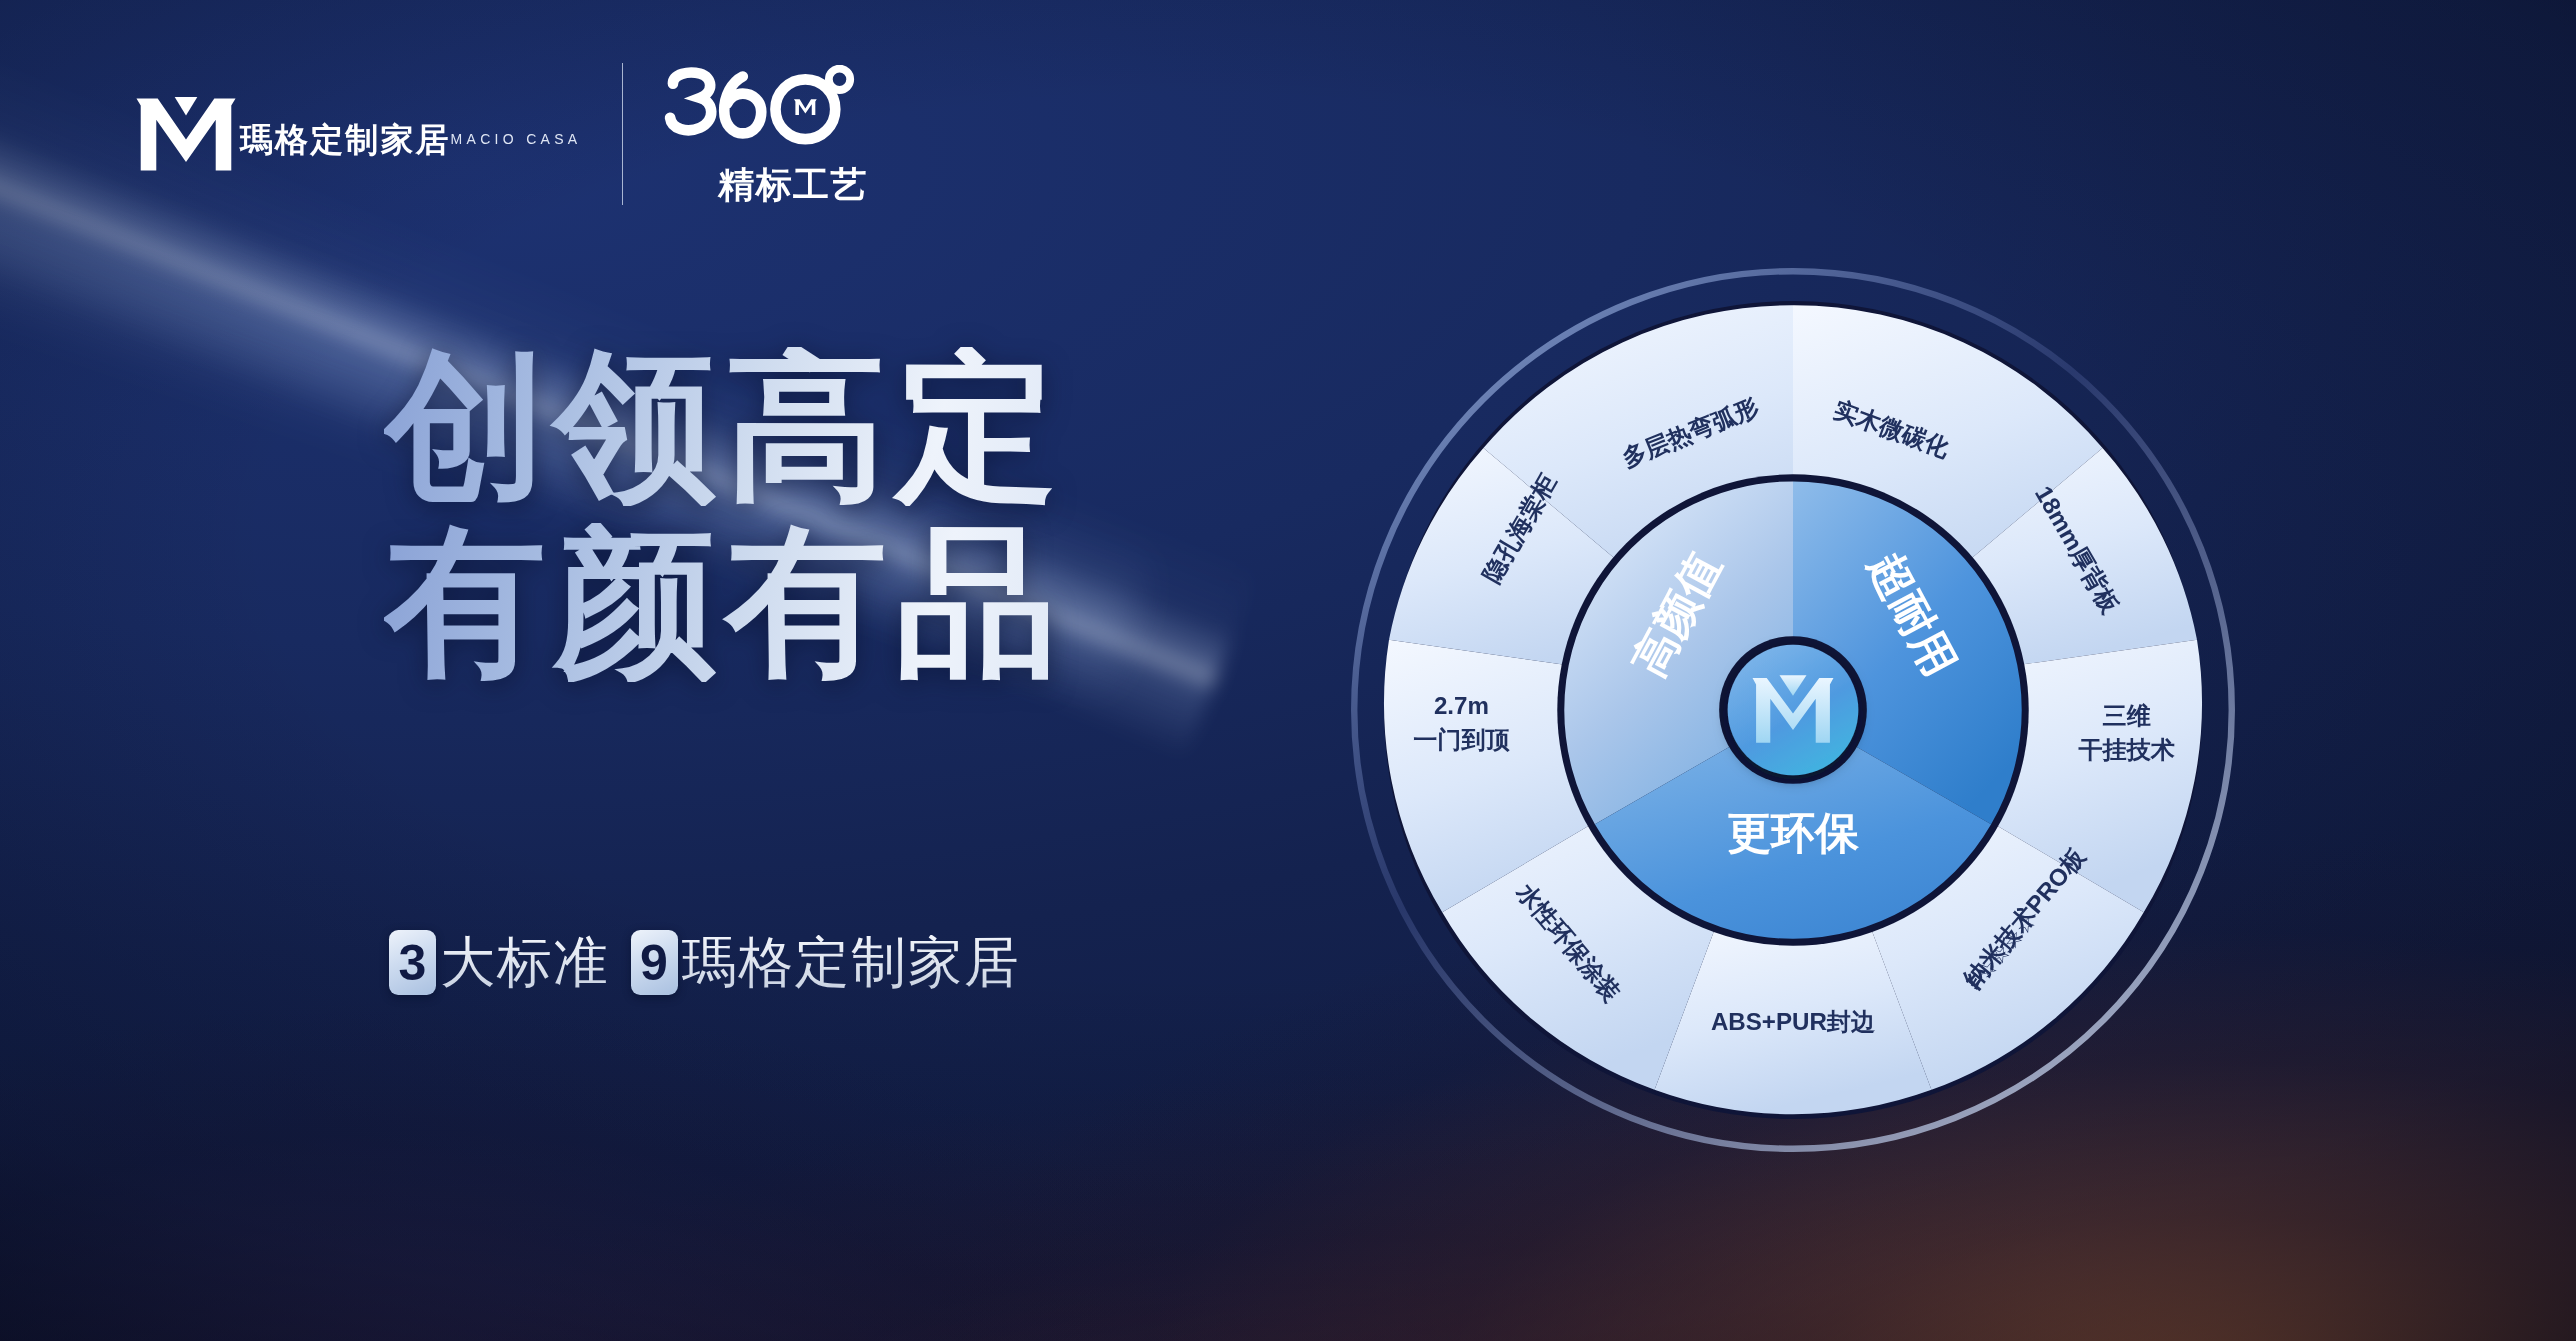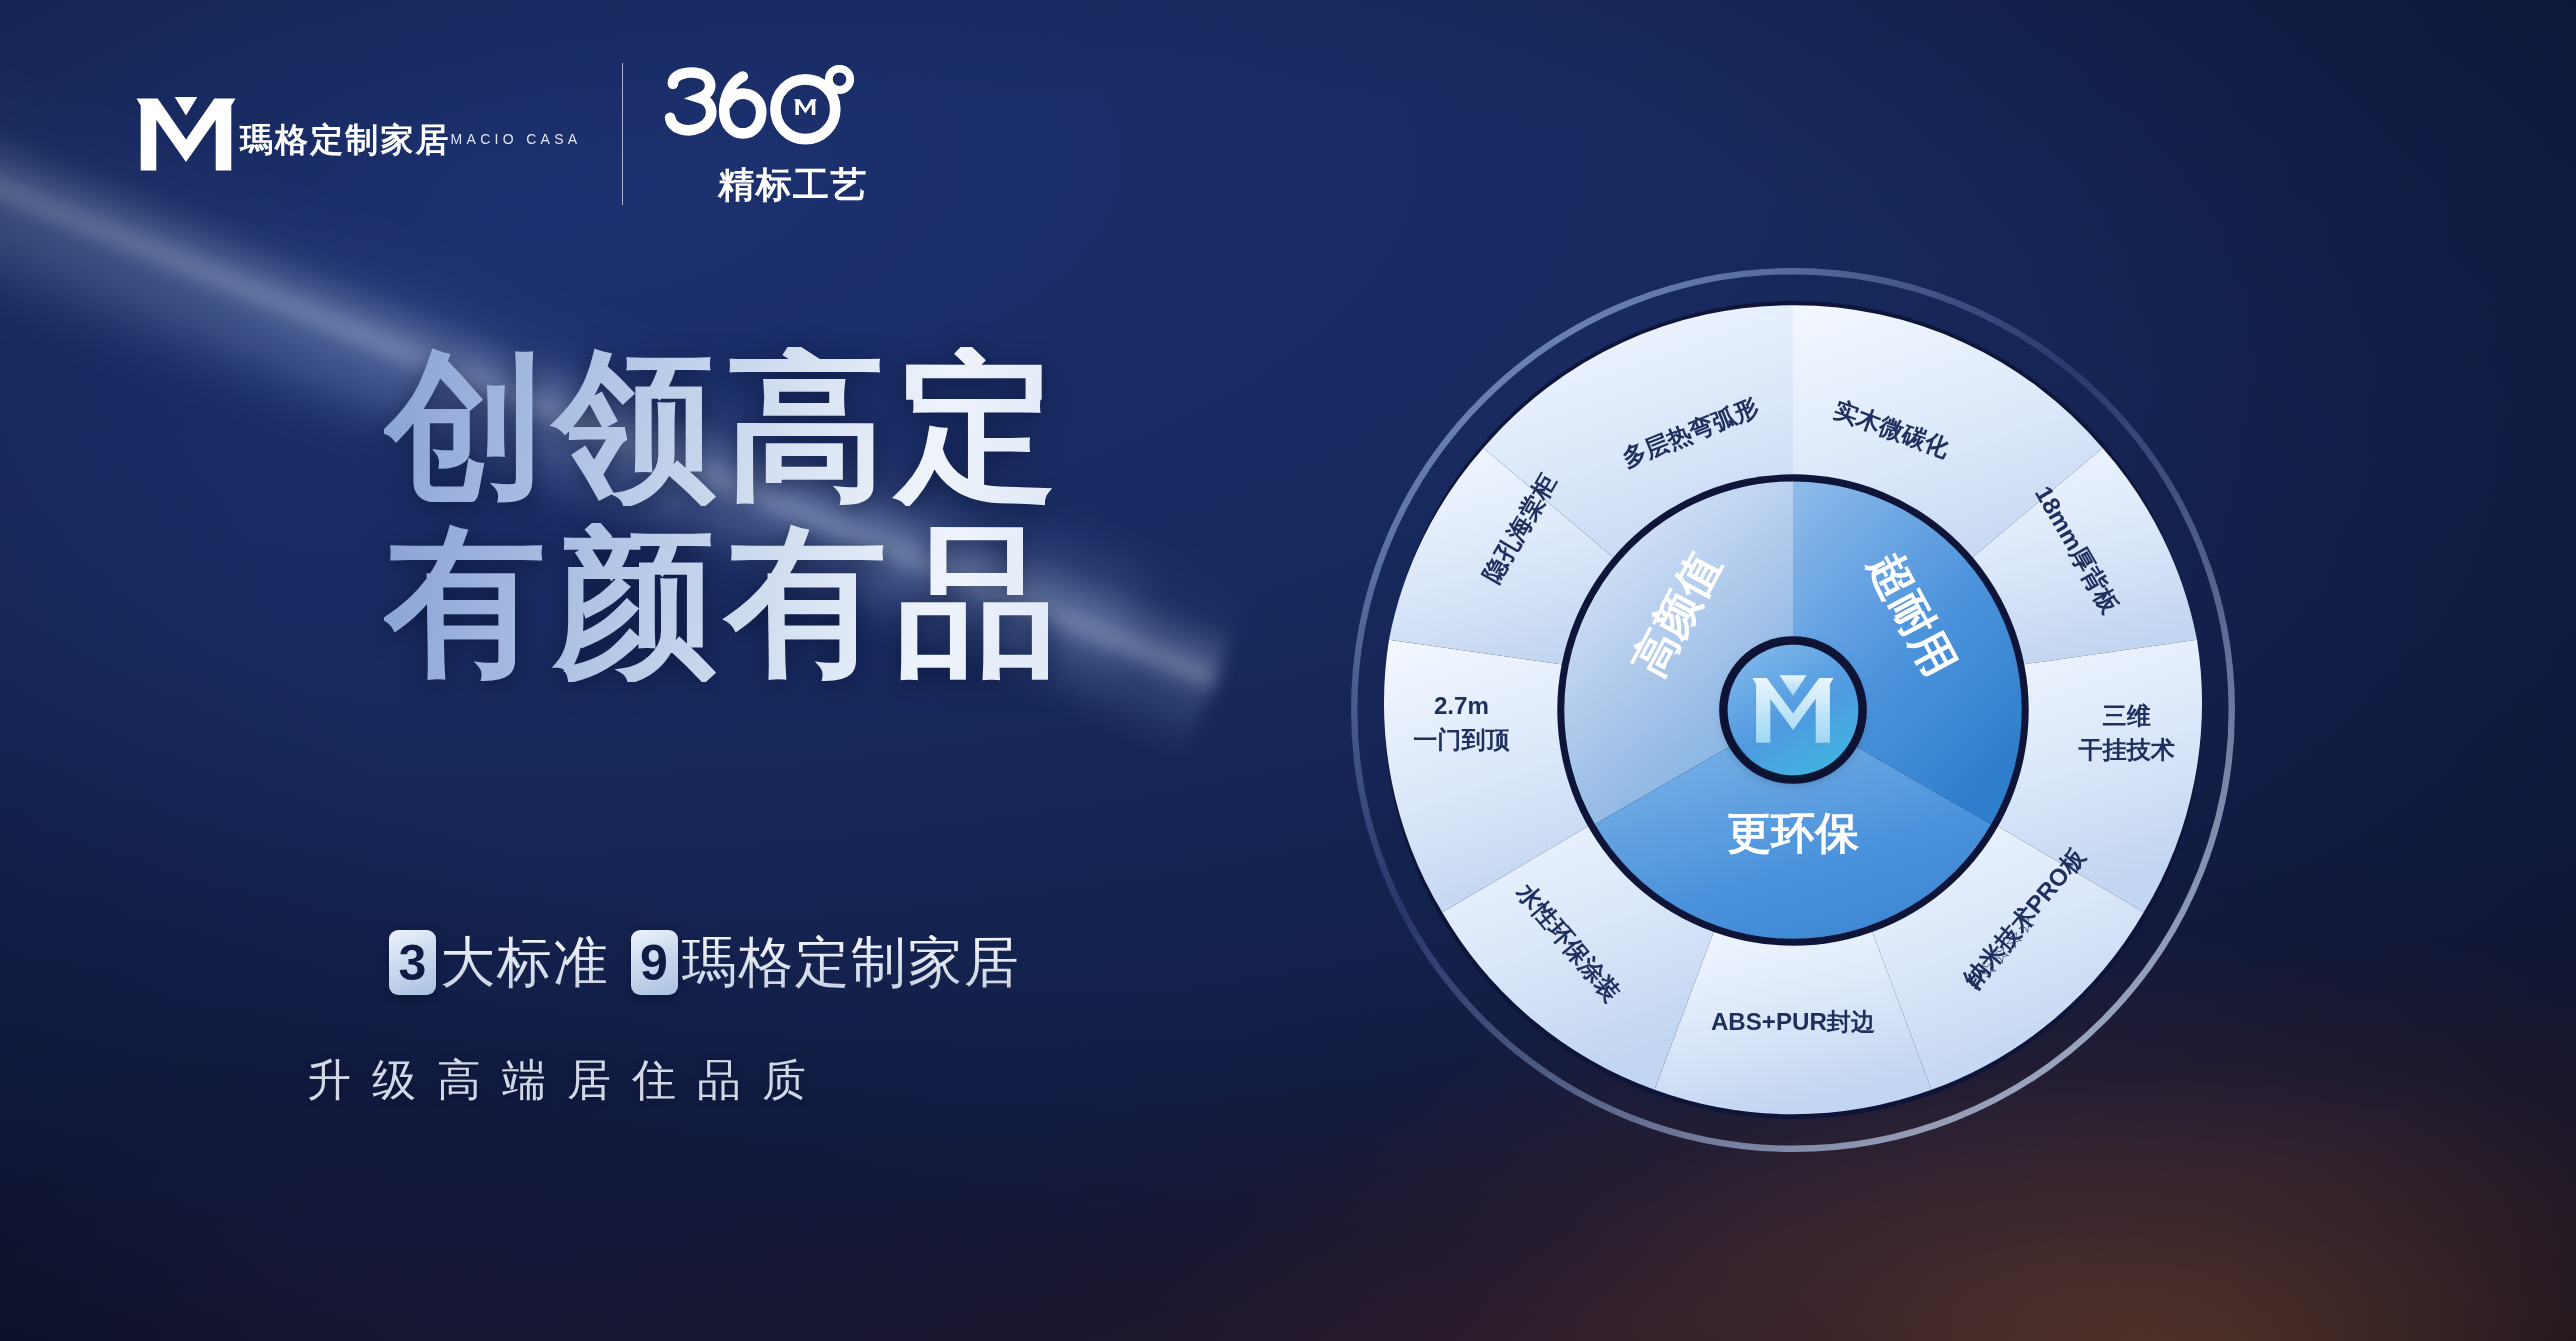--- a/index.html
+++ b/index.html
@@ -187,21 +187,20 @@
   </div>
 
   <div class="stdline">
     <span class="numbadge">3</span>
     <span class="stdtxt">大标准</span>
     <span class="gap-md"></span>
     <span class="numbadge">9</span>
     <span class="stdtxt">瑪格定制家居</span>
   </div>
 
-  <div class="tagline">升级高端居住品质</div>
 
   <div class="wheel">
     <svg viewBox="0 0 1250 1400">
       <defs>
         <linearGradient id="gOut" x1="0" y1="0" x2="0.35" y2="1">
           <stop offset="0%" stop-color="#f4f8ff"></stop>
           <stop offset="55%" stop-color="#dce8fa"></stop>
           <stop offset="100%" stop-color="#c3d6f1"></stop>
         </linearGradient>
         <linearGradient id="gIn1" x1="0" y1="0" x2="0.6" y2="1">

